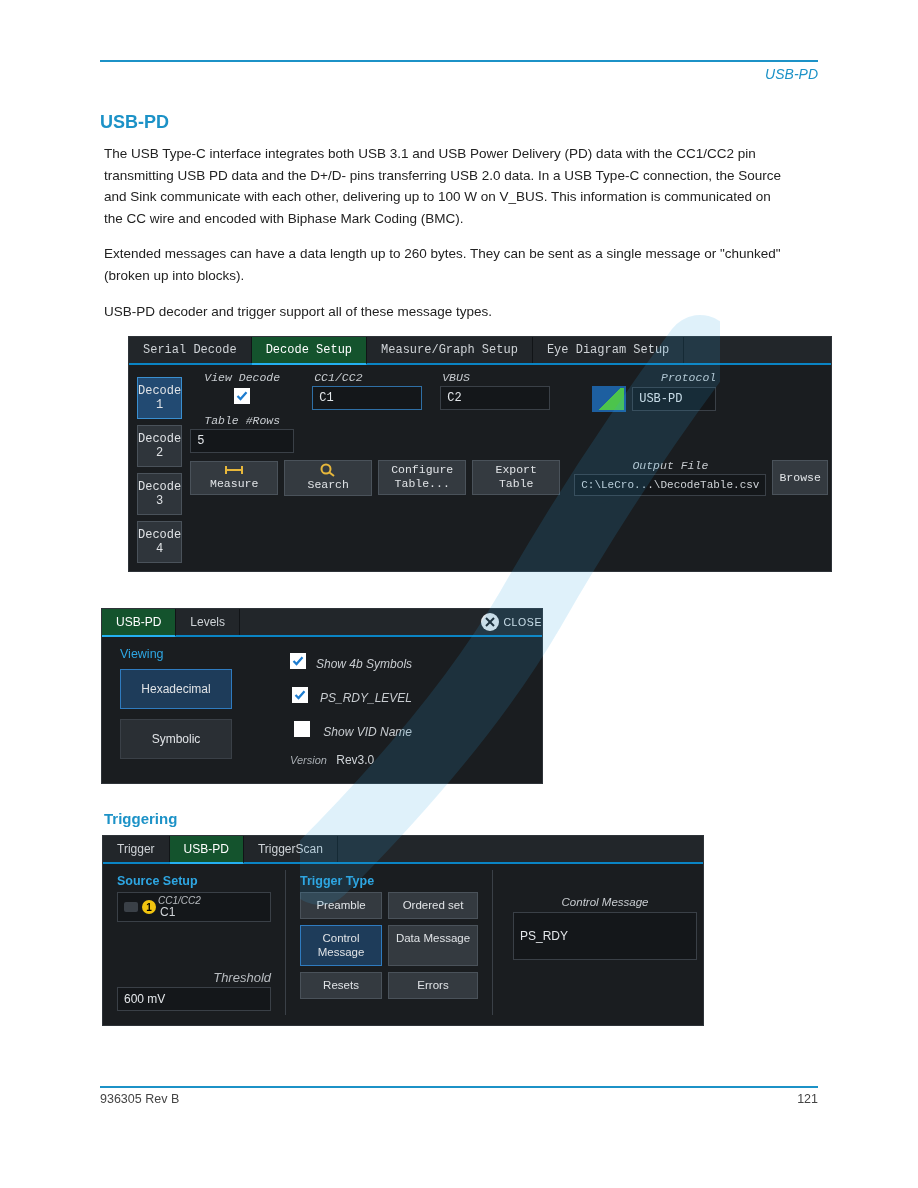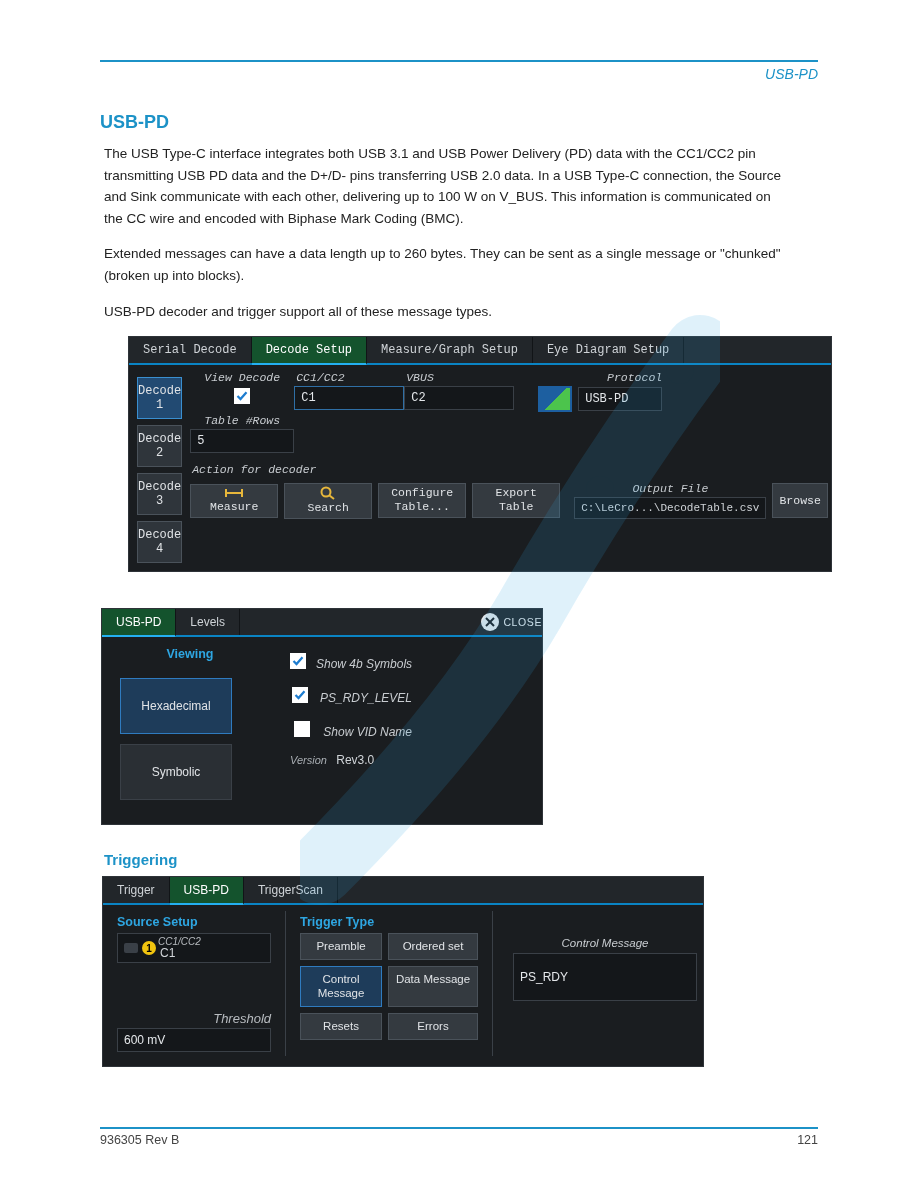--- a/index.html
+++ b/index.html
@@ -101,20 +101,21 @@
     background: #224a72;
     border: 1px solid #3a8fd0;
   }
   .p1-center {
     flex: 1;
     display: flex;
     flex-direction: column;
   }
   .row1 {
     display: flex;
+    gap: 18px;
     align-items: flex-start;
   }
   .fgroup {
     display: flex;
     flex-direction: column;
     gap: 2px;
   }
   .flabel {
     font-style: italic;
     color: #c8ccd0;
@@ -211,30 +212,29 @@
     display: inline-flex; align-items: center; justify-content: center;
   }
   .p2-body {
     display: flex;
     padding: 10px 12px 14px 18px;
     gap: 30px;
   }
   .p2-left { width: 140px; }
   .p2-title {
     color: #2ea6e2;
-    font-weight: 700;
+    font-weight: 400;
     font-size: 12.5px;
-    margin-bottom: 17px;
-    text-align: center;
+    margin-bottom: 8px;
   }
   .togglebtn {
     background: #2a2f34;
     border: 1px solid #3a4047;
     color: #e0e3e6;
-    padding: 20px 0;
+    padding: 12px 0;
     width: 110px;
     text-align: center;
     cursor: pointer;
     margin-bottom: 10px;
   }
   .togglebtn.sel {
     background: #1e3c5a;
     border: 1px solid #2f7bbf;
   }
   .p2-right {
@@ -423,21 +423,20 @@
           </div>
           <div class="fgroup" style="margin-left:24px">
             <div class="flabel" style="text-align:right">Protocol</div>
             <div style="display:flex;align-items:center">
               <span class="proto-chip"></span>
               <div class="fieldbox plain" style="min-width:70px">USB-PD</div>
             </div>
           </div>
         </div>
 
-        <div class="flabel left" style="margin-top:10px">Action for decoder</div>
         <div class="action-row">
           <div class="abtn">
             <svg class="aicon" width="22" height="12" viewBox="0 0 22 12">
               <rect x="2" y="5" width="18" height="2" fill="#e7b73b"></rect>
                 <rect x="2" y="2" width="2" height="8" fill="#e7b73b"></rect>
                 <rect x="18" y="2" width="2" height="8" fill="#e7b73b"></rect>
             </svg>
             <span>Measure</span>
           </div>
           <div class="abtn">

